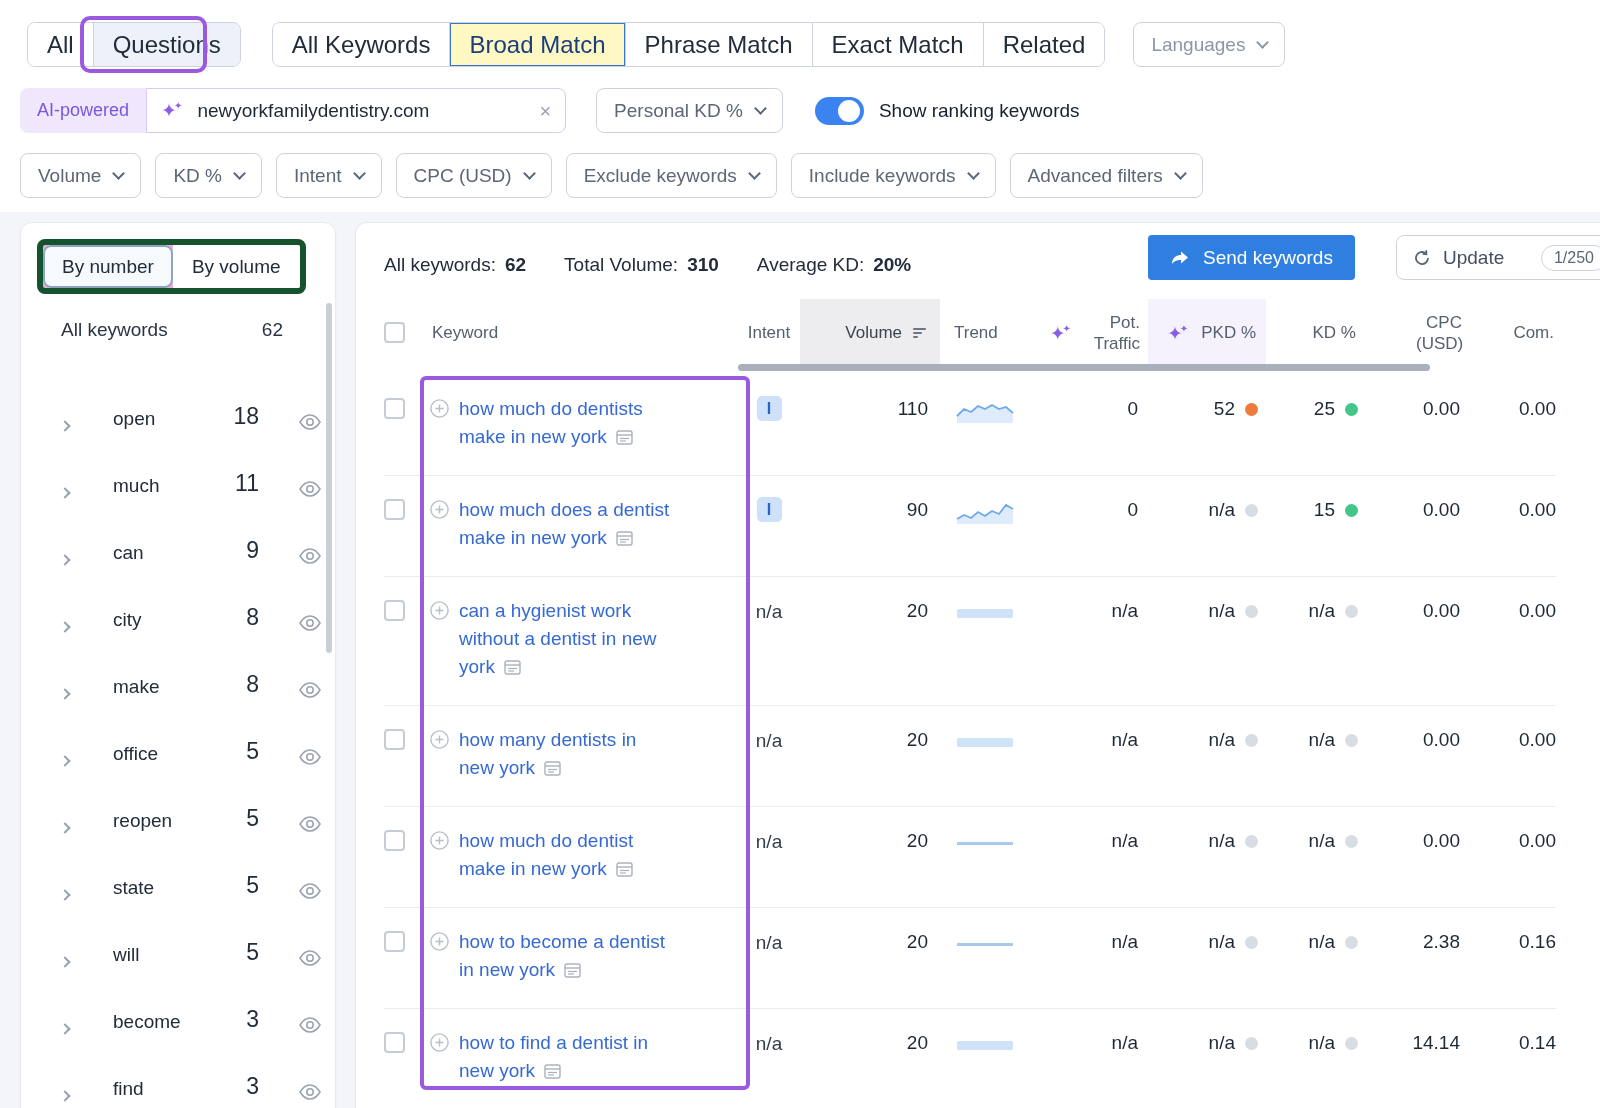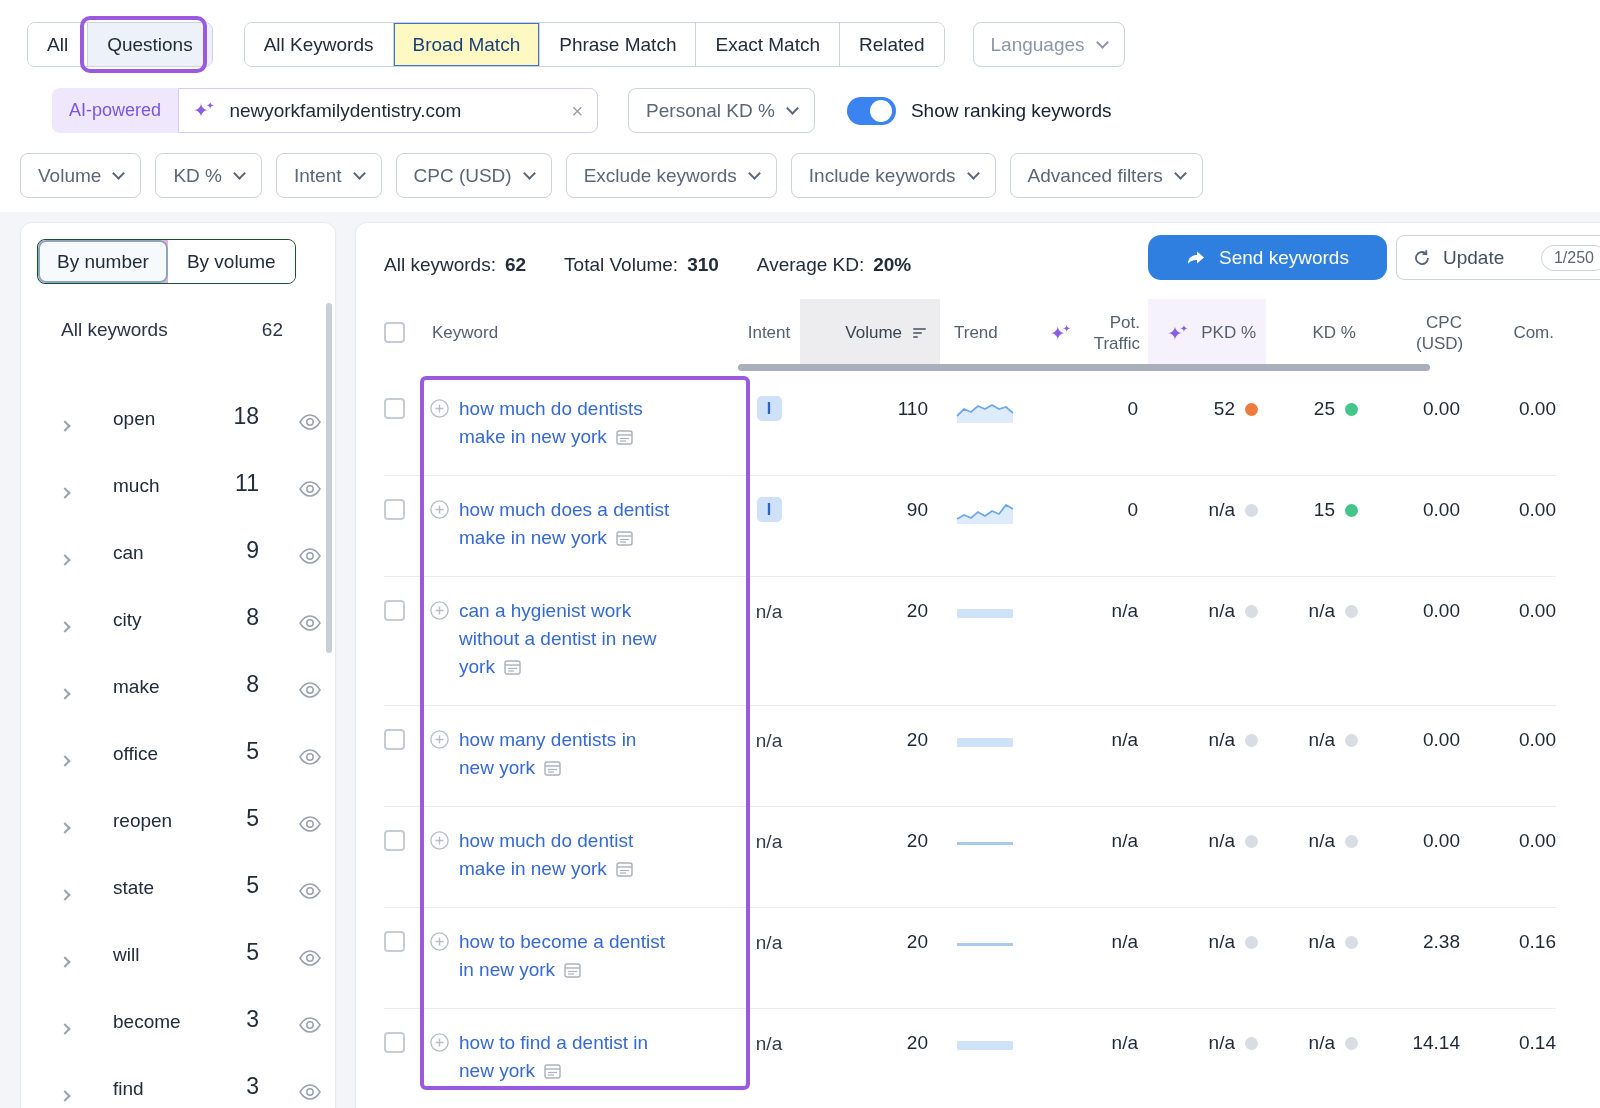--- a/index.html
+++ b/index.html
@@ -5,37 +5,37 @@
   html,body{margin:0;padding:0;background:#e9ecf1;}
   *{box-sizing:border-box;}
   .page{position:relative;width:1600px;height:1108px;overflow:hidden;background:#f3f5f8;
         font-family:"Liberation Sans","DejaVu Sans",sans-serif;color:#2b3444;}
   .top-strip{position:absolute;left:0;top:0;width:1600px;height:212px;background:#ffffff;}
 
   
   .tabs-row{position:absolute;left:27px;top:22px;display:flex;align-items:stretch;height:45px;}
   .seg{display:flex;border:1px solid #ccd3dd;border-radius:8px;background:#fff;overflow:hidden;}
   .seg + .seg{margin-left:31px;}
-  .tab{display:flex;align-items:center;padding:0 19px;font-size:19px;color:#222c3a;background:#fff;
+  .tab{display:flex;align-items:center;padding:0 19px;font-size:24px;color:#222c3a;background:#fff;
        border:none;border-left:1px solid #ccd3dd;cursor:pointer;font-family:inherit;white-space:nowrap;}
   .tab:first-child{border-left:none;}
   .tab-questions{background:#edf1fa;}
   .tab-selected{background:#fef9c3;box-shadow:inset 0 0 0 1px #3c74c9;color:#1c3e7e;}
   .dd{display:inline-flex;align-items:center;gap:13px;height:45px;padding:0 17px;border:1px solid #ccd3dd;
       border-radius:8px;background:#fff;font-size:19px;color:#5c6677;cursor:pointer;font-family:inherit;white-space:nowrap;}
   .dd-languages{margin-left:28px;color:#8d96a8;}
   .chev{width:9px;height:9px;border-right:2px solid currentColor;border-bottom:2px solid currentColor;
         transform:rotate(45deg);margin-top:-5px;flex:none;}
   .chev-r{width:8px;height:8px;border-top:2px solid #9aa2b0;border-right:2px solid #9aa2b0;
         transform:rotate(45deg);flex:none;}
 
   
   .search-row{position:absolute;left:20px;top:88px;display:flex;align-items:center;height:45px;}
   .ai-chip{display:flex;align-items:center;height:45px;padding:0 17px;background:#efe8fc;color:#7a55e0;
-           font-size:18px;border-radius:8px 0 0 8px;margin-left:32px;}
+           font-size:18px;border-radius:8px 0 0 8px;}
   .search-box{display:flex;align-items:center;gap:12px;width:420px;height:45px;background:#fff;
               border:1px solid #d8c9f5;border-radius:0 8px 8px 0;padding:0 14px;}
   .search-text{flex:1;font-size:19px;color:#1e2836;}
   .clear-x{color:#99a1b0;font-size:20px;cursor:pointer;line-height:1;}
   .personal-kd{margin-left:30px;}
   .toggle-wrap{margin-left:32px;display:flex;align-items:center;gap:15px;}
   .toggle{width:49px;height:28px;border-radius:14px;background:#3a83f1;position:relative;flex:none;cursor:pointer;}
   .toggle::after{content:"";position:absolute;top:3px;right:4px;width:22px;height:22px;border-radius:50%;background:#fff;}
   .toggle-label{font-size:19px;color:#16202e;}
 
@@ -45,39 +45,39 @@
 
   
   .filters-row{position:absolute;left:20px;top:153px;display:flex;gap:14px;}
 
   
   .card{position:absolute;background:#fff;border:1px solid #e7ebf0;border-radius:12px;box-shadow:0 1px 2px rgba(20,30,50,.05);}
   .sidebar-card{left:20px;top:222px;width:316px;height:910px;}
   .main-card{left:355px;top:222px;width:1400px;height:910px;}
 
   
-  .seg-sm{position:absolute;left:16px;top:16px;display:flex;border:1px solid #14532d;border-radius:8px;overflow:hidden;background:#f9a8d4;justify-content:flex-end;}
+  .seg-sm{position:absolute;left:16px;top:16px;display:flex;border:6px solid #14532d;border-radius:8px;overflow:hidden;background:#f9a8d4;justify-content:flex-end;}
   .opt{display:flex;align-items:center;height:43px;padding:0 19px;font-size:19px;color:#222c3a;background:#fff;cursor:pointer;}
   .opt-selected{box-shadow:inset 0 0 0 2px #8fa3c0;border-radius:8px;background:#f7fafd;}
   .sb-head{position:absolute;left:0;top:96px;width:100%;display:flex;align-items:center;padding:0 14px 0 40px;font-size:19px;}
   .sb-head .cnt{margin-left:auto;}
   .sb-head .eye-spacer{width:22px;margin-left:16px;}
   .sb-groups{position:absolute;left:0;top:140px;width:100%;}
   .group-row{display:flex;align-items:flex-end;height:67px;padding:0 14px 0 40px;cursor:pointer;gap:24px;}
   .group-label{margin-left:20px;font-size:19px;color:#222c3a;}
   .group-count{margin-left:auto;font-size:23px;color:#222c3a;}
   .eye{margin-left:16px;width:22px;display:flex;cursor:pointer;}
   .sb-scroll{position:absolute;right:3px;top:80px;width:6px;height:350px;background:#c9cfd9;border-radius:3px;cursor:pointer;}
 
   
   .stats{position:absolute;left:28px;top:19px;display:flex;gap:38px;font-size:19px;align-items:center;height:45px;color:#222c3a;text-align:right;}
   .stat{display:flex;align-items:center;white-space:nowrap;}
   .stat .val{font-weight:700;margin-left:9px;}
-  .btn-send{position:absolute;left:792px;top:12px;height:45px;display:flex;align-items:center;gap:13px;padding:0 38px;
-            background:#2e7fe0;color:#fff;font-size:19px;border:none;border-radius:13px;cursor:pointer;font-family:inherit;white-space:nowrap;}
+  .btn-send{position:absolute;left:792px;top:12px;height:45px;display:flex;align-items:center;gap:13px;padding:0 22px;
+            background:#2e7fe0;color:#fff;font-size:19px;border:none;border-radius:4px;cursor:pointer;font-family:inherit;white-space:nowrap;}
   .btn-update{position:absolute;left:1040px;top:12px;height:45px;min-width:228px;display:flex;align-items:center;gap:12px;
             padding:0 16px;background:#fff;color:#454f63;font-size:19px;border:1px solid #ccd3dd;border-radius:8px;
             cursor:pointer;font-family:inherit;white-space:nowrap;}
   .pill{margin-left:auto;border:1px solid #ccd3dd;border-radius:999px;padding:3px 12px;font-size:16px;color:#5c6677;white-space:nowrap;}
 
   
   .tgrid{display:grid;grid-template-columns:46px 308px 62px 140px 96px 112px 118px 100px 102px 88px;}
   .thead{position:absolute;left:28px;top:76px;width:1172px;height:68px;align-items:center;font-size:17px;color:#57606f;}
   .th-keyword{padding-left:2px;}
   .th-intent{text-align:center;}

